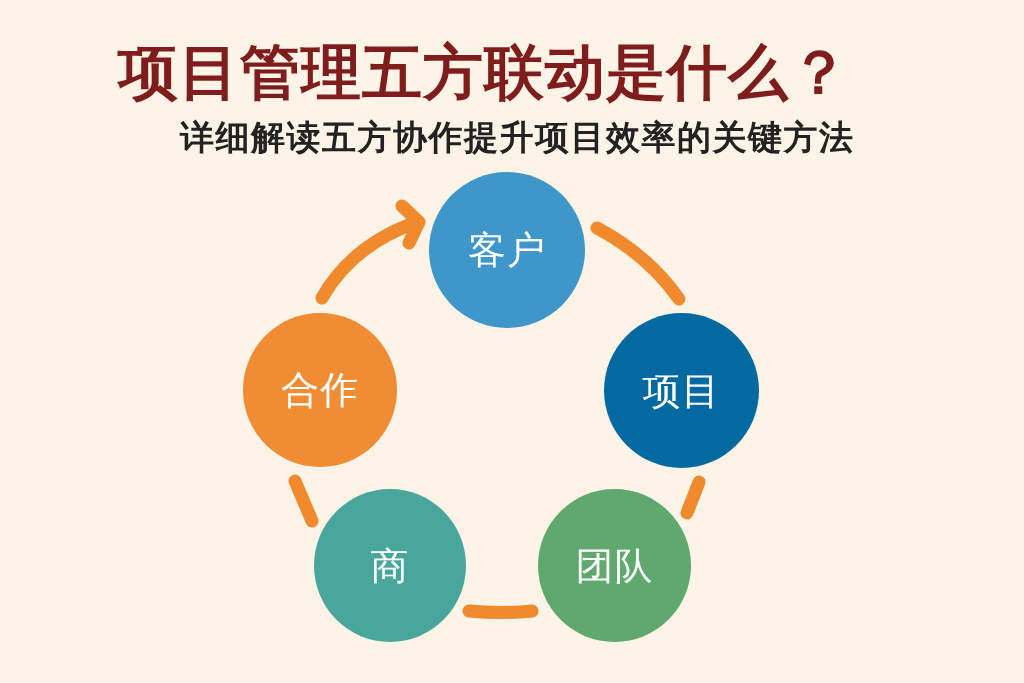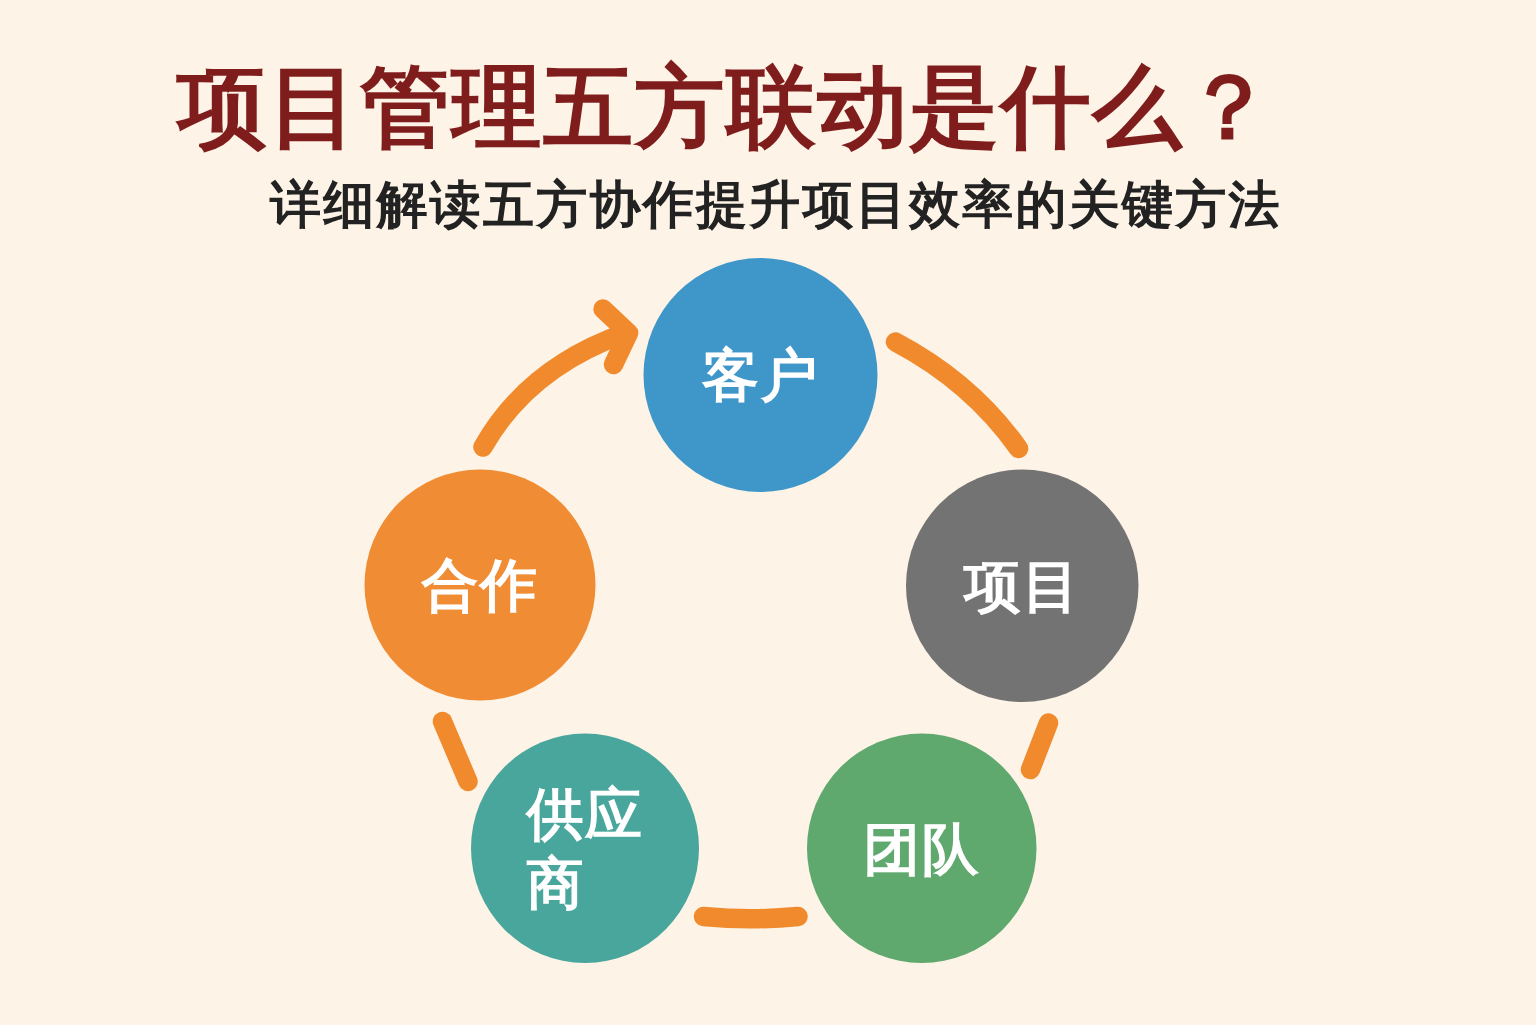--- a/index.html
+++ b/index.html
@@ -16,21 +16,21 @@
     }
     .subtitle {
       position: absolute; left: 180px; top: 114px;
       font-size: 34px; color: #222; white-space: nowrap;
       letter-spacing: 1.5px; line-height: 46px; font-weight: bold;
     }
     svg.connectors { position: absolute; left: 0; top: 0; }
     .node {
       position: absolute; border-radius: 50%;
       display: flex; align-items: center; justify-content: center;
-      color: #fff; font-weight: bold; text-align: center;
+      color: #fff; font-weight: normal; text-align: center;
     }
     .node .label { font-size: 38px; line-height: 46px; letter-spacing: 1px; }
     .node .label.left { text-align: left; }
     .node .line { display: block; white-space: nowrap; }
   </style>
 </head>
 <body>
 
 <div class="title">项目管理五方联动是什么？</div>
 <div class="subtitle">详细解读五方协作提升项目效率的关键方法</div>
@@ -50,35 +50,34 @@
     <path d="M295 481 L312 521"></path>
   </g>
 </svg>
 
 <div class="node" style="left:429px; top:172px; width:156px; height:156px; background:#3E96C9;">
   <div class="label">
     <span class="line">客户</span>
   </div>
 </div>
 
-<div class="node" style="left:604px; top:313px; width:155px; height:155px; background:#737373;align-items:center;">
+<div class="node" style="left:604px; top:313px; width:155px; height:155px; background:#0369a1;align-items:center;">
   <div class="label">
     <span class="line">项目</span>
   </div>
 </div>
 
 <div class="node" style="left:538px; top:489px; width:153px; height:153px; background:#5FA86E;">
   <div class="label">
     <span class="line">团队</span>
   </div>
 </div>
 
 <div class="node" style="left:314px; top:489px; width:152px; height:153px; background:#48A69C;">
   <div class="label left">
-    <span class="line">供应</span>
     <span class="line">商</span>
   </div>
 </div>
 
 <div class="node" style="left:243px; top:313px; width:154px; height:154px; background:#F08C33;">
   <div class="label">
     <span class="line">合作</span>
   </div>
 </div>
 

